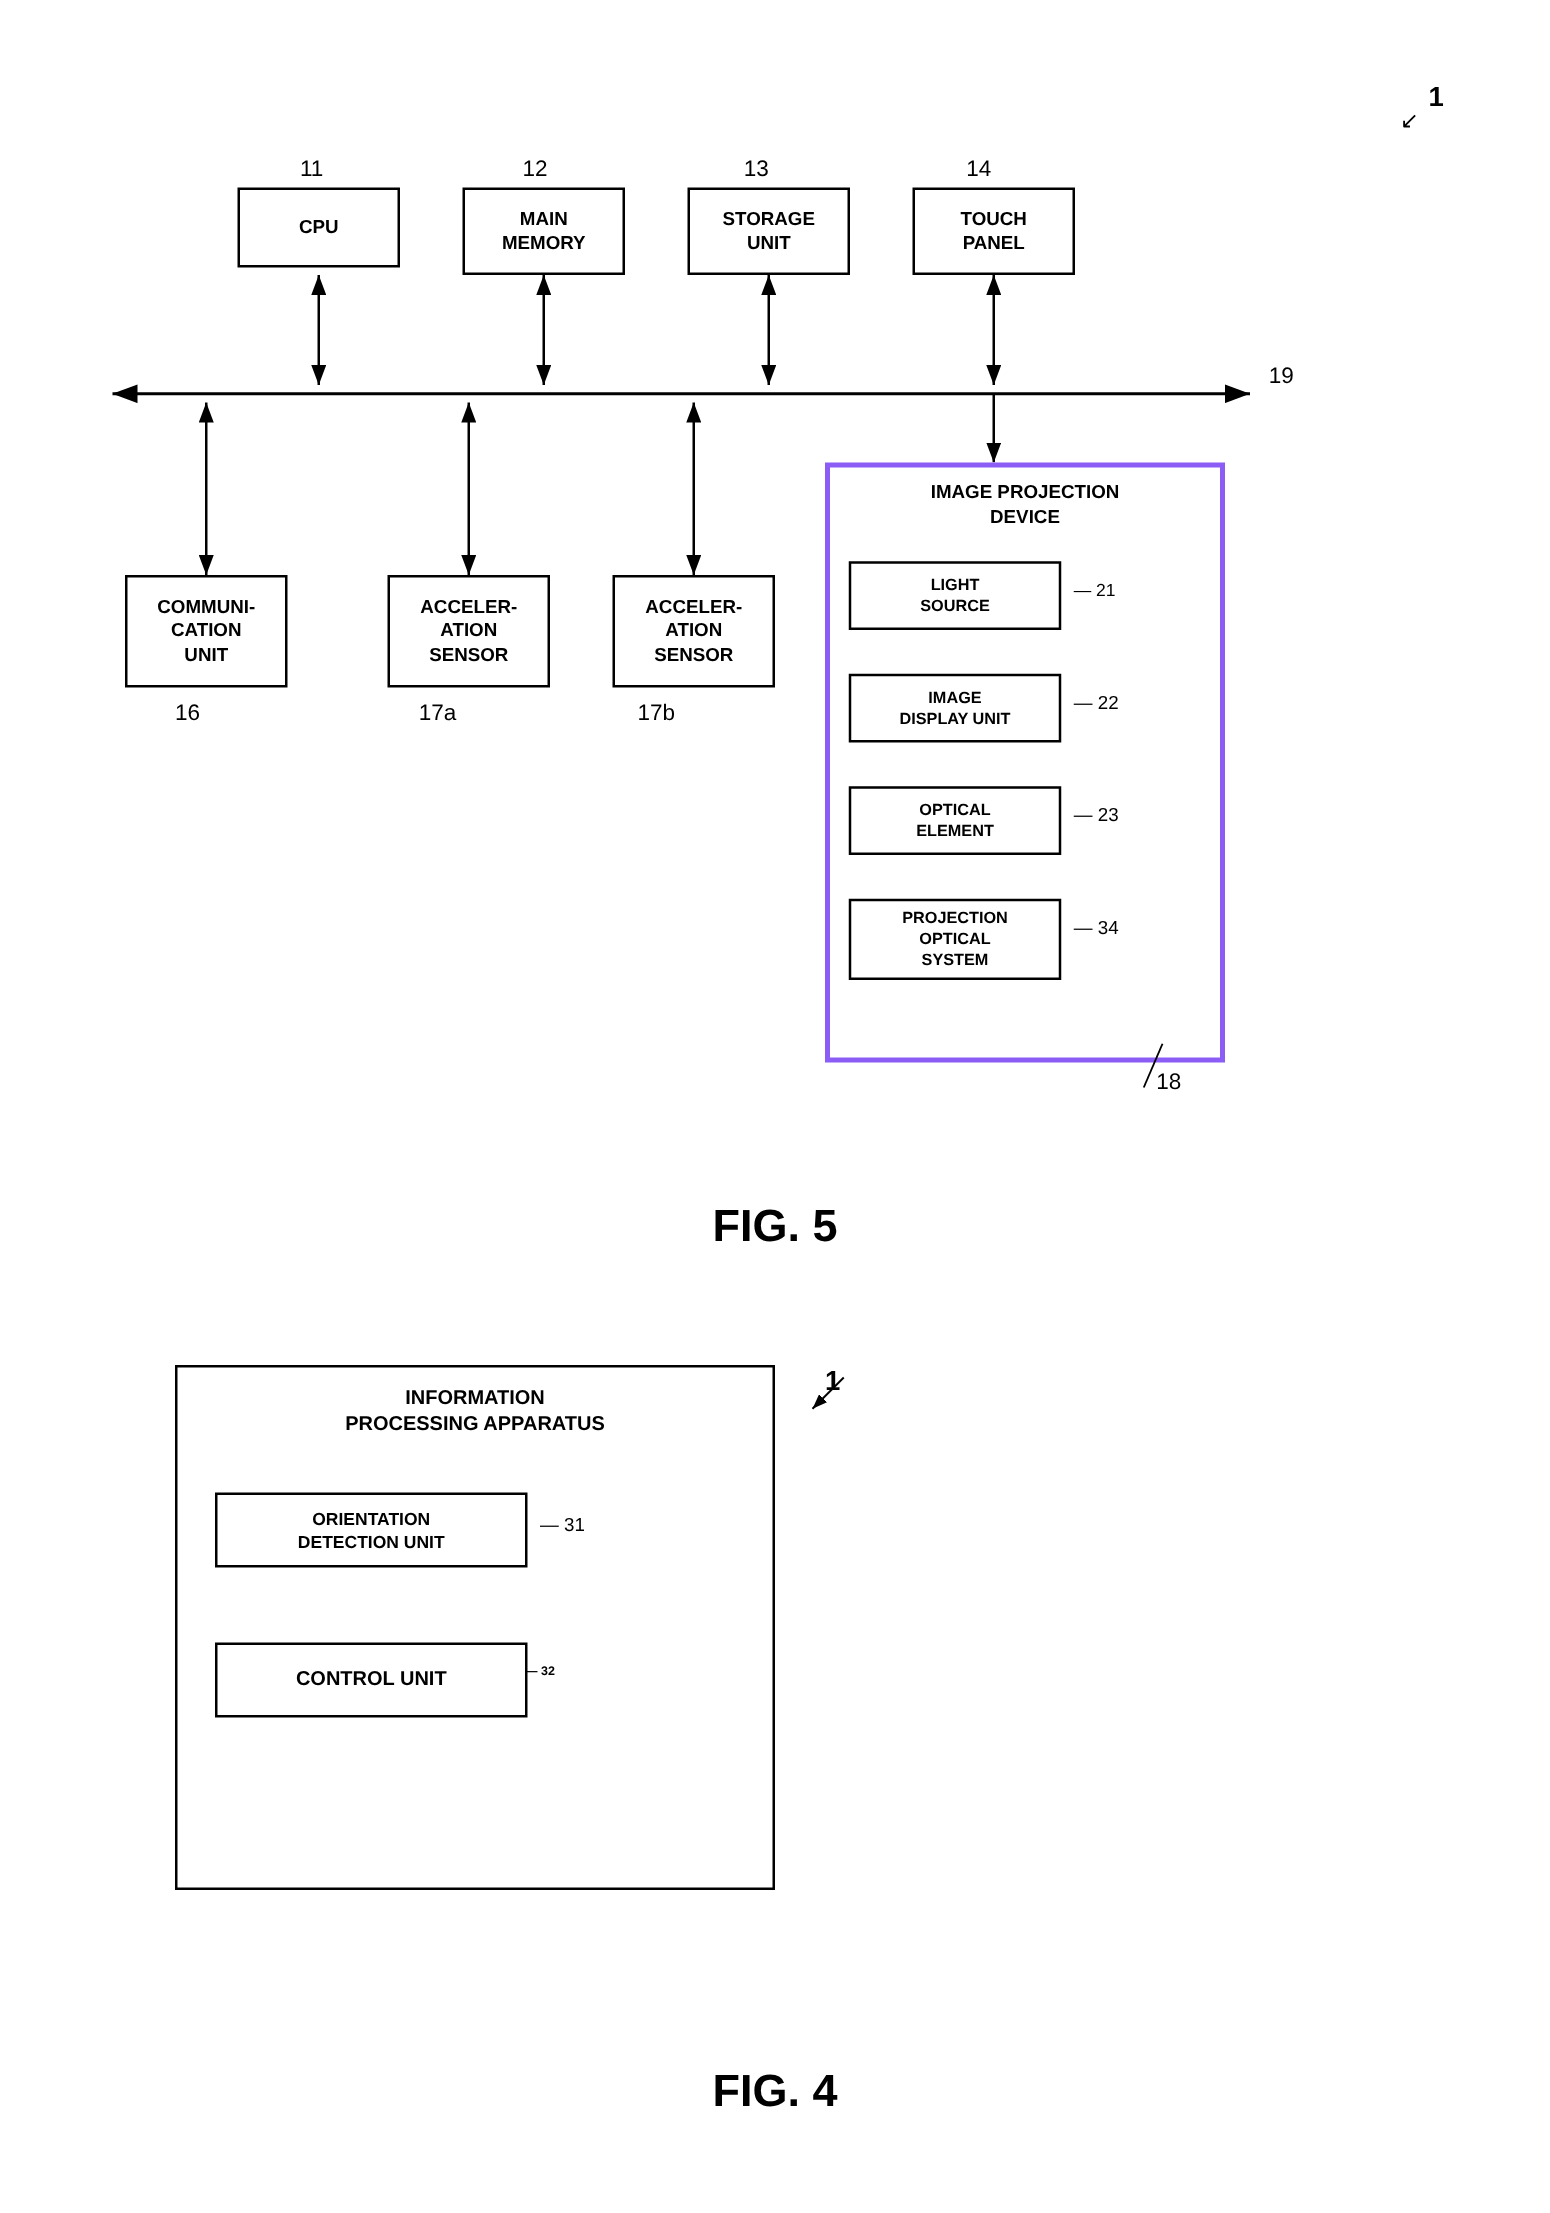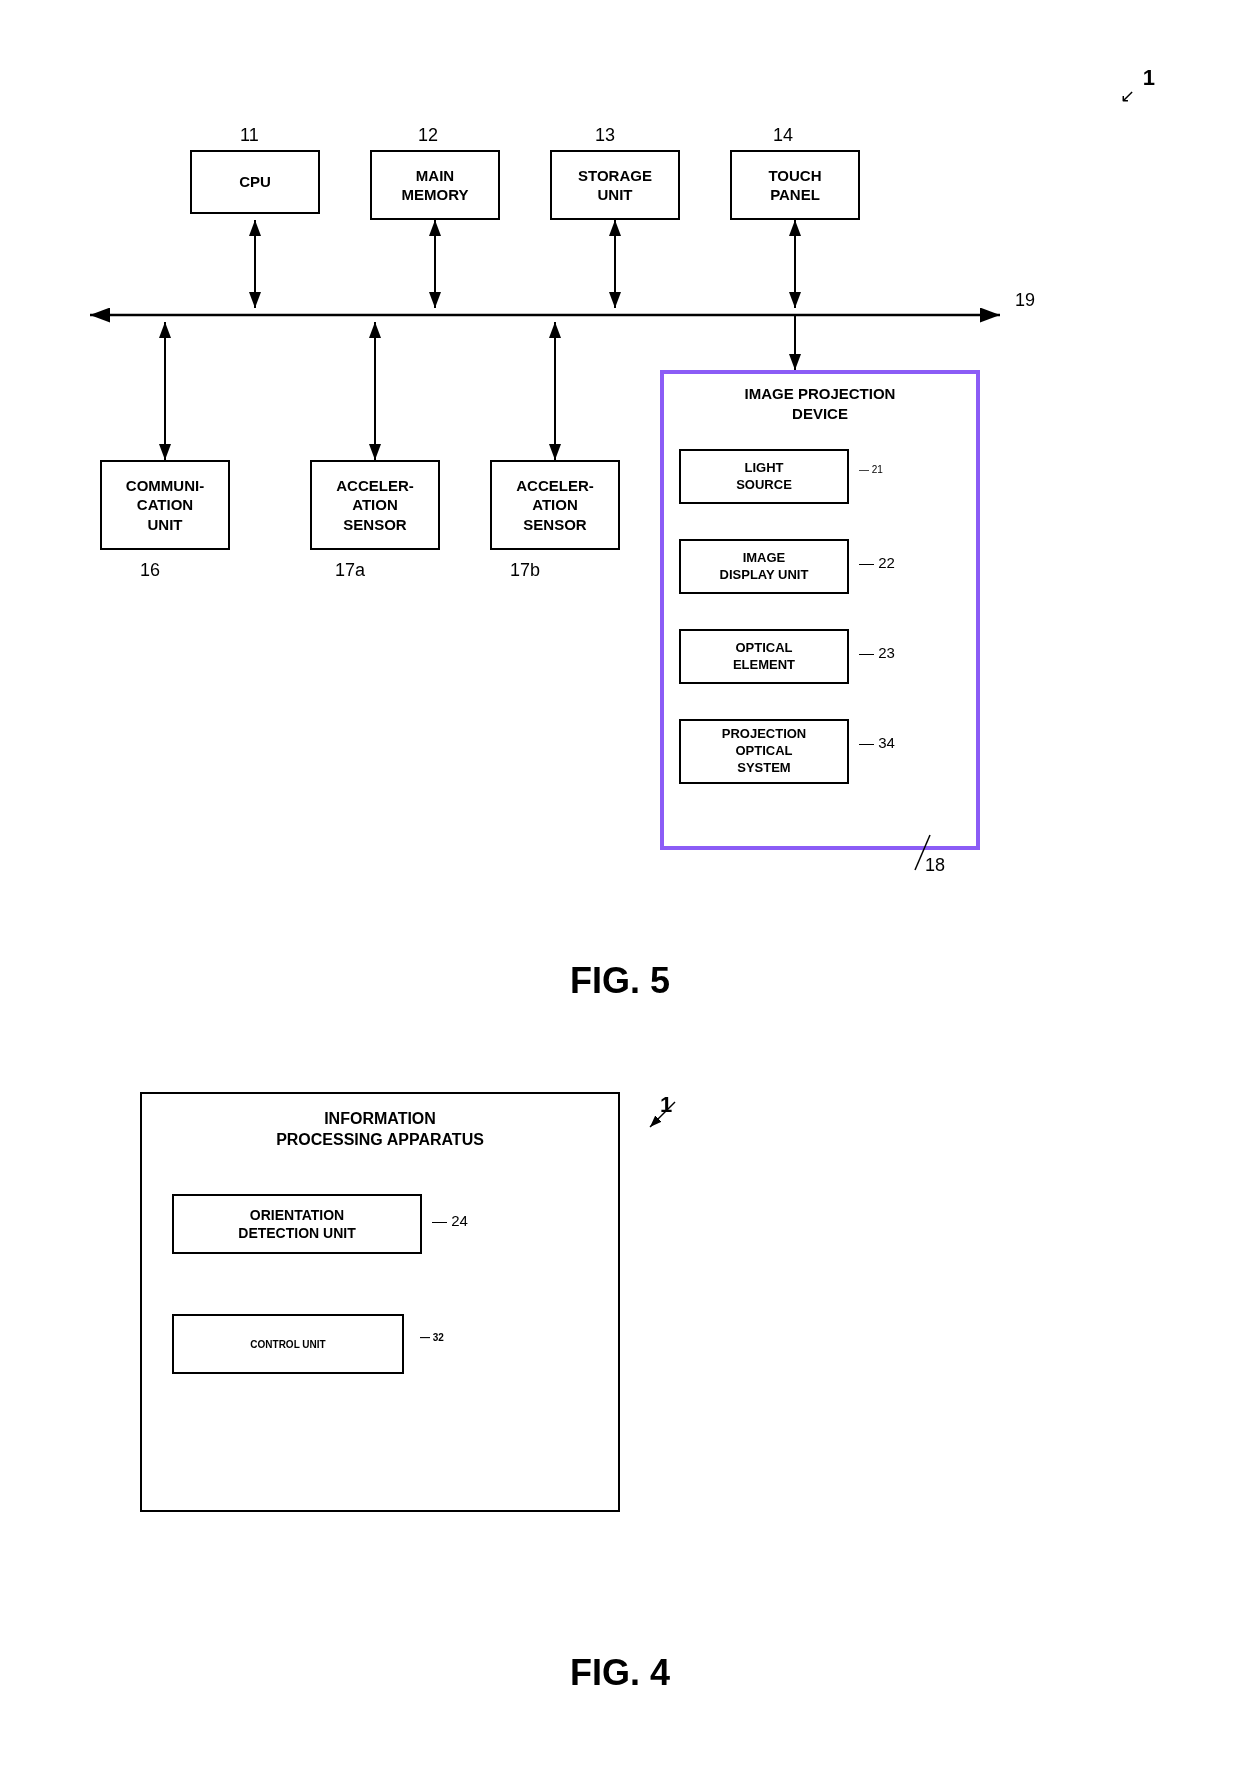--- a/index.html
+++ b/index.html
@@ -175,27 +175,27 @@
       font-size: 14px;
       font-weight: bold;
       line-height: 1.3;
       background: #fff;
     }
 
     .box-control {
       position: absolute;
       top: 220px;
       left: 30px;
-      width: 232px; height: 60px;
+      width: 250px; height: 60px;
       border: 2px solid #000;
       display: flex;
       align-items: center;
       justify-content: center;
       text-align: center;
-      font-size: 10px;
+      font-size: 16px;
       font-weight: bold;
       background: #fff;
     }
 
     .fig4-label {
       text-align: center;
       font-size: 36px;
       font-weight: bold;
       margin-top: 10px;
     }
@@ -262,21 +262,21 @@
     <div class="ref-num" style="left:470px; top:480px;">17b</div>
 
     <div class="diagram-box box-comm-unit">COMMUNI-<br>CATION<br>UNIT</div>
     <div class="diagram-box box-accel-17a">ACCELER-<br>ATION<br>SENSOR</div>
     <div class="diagram-box box-accel-17b">ACCELER-<br>ATION<br>SENSOR</div>
 
     <div class="box-image-proj">
       <div class="box-image-proj-title">IMAGE PROJECTION<br>DEVICE</div>
 
       <div class="inner-box" style="top: 75px;">LIGHT<br>SOURCE</div>
-      <div class="ref-num" style="position:absolute; left:195px; top:90px; font-size:10px;">— 21</div>
+      <div class="ref-num" style="position:absolute; left:195px; top:90px; font-size:14px;">— 21</div>
 
       <div class="inner-box" style="top: 165px;">IMAGE<br>DISPLAY UNIT</div>
       <div class="ref-num" style="position:absolute; left:195px; top:180px; font-size:15px;">— 22</div>
 
       <div class="inner-box" style="top: 255px;">OPTICAL<br>ELEMENT</div>
       <div class="ref-num" style="position:absolute; left:195px; top:270px; font-size:15px;">— 23</div>
 
       <div class="inner-box" style="top: 345px; height:65px;">PROJECTION<br>OPTICAL<br>SYSTEM</div>
       <div class="ref-num" style="position:absolute; left:195px; top:360px; font-size:15px;">— 34</div>
     </div>
@@ -295,21 +295,21 @@
 
     <div style="position:absolute; left:620px; top:30px; font-size:22px; font-weight:bold;">1</div>
     <svg style="position:absolute; left:600px; top:35px; width:40px; height:40px;" xmlns="http://www.w3.org/2000/svg">
       <line x1="35" y1="5" x2="10" y2="30" stroke="#000" stroke-width="1.5" marker-end="url(#arrowhead)"></line>
     </svg>
 
     <div class="box-info-proc">
       <div class="box-info-proc-title">INFORMATION<br>PROCESSING APPARATUS</div>
 
       <div class="box-orient">ORIENTATION<br>DETECTION UNIT</div>
-      <div style="position:absolute; top:118px; left:290px; font-size:15px; font-weight:normal;">— 24</div>
+      <div style="position:absolute; top:118px; left:290px; font-size:15px; font-weight:normal;">— 31</div>
 
       <div class="box-control">CONTROL UNIT</div>
       <div style="position:absolute; top:238px; left:278px; font-size:10px; font-weight:bold;">— 32</div>
     </div>
 
   </div>
 
   <div class="fig4-label">FIG. 4</div>
 
 </div>

